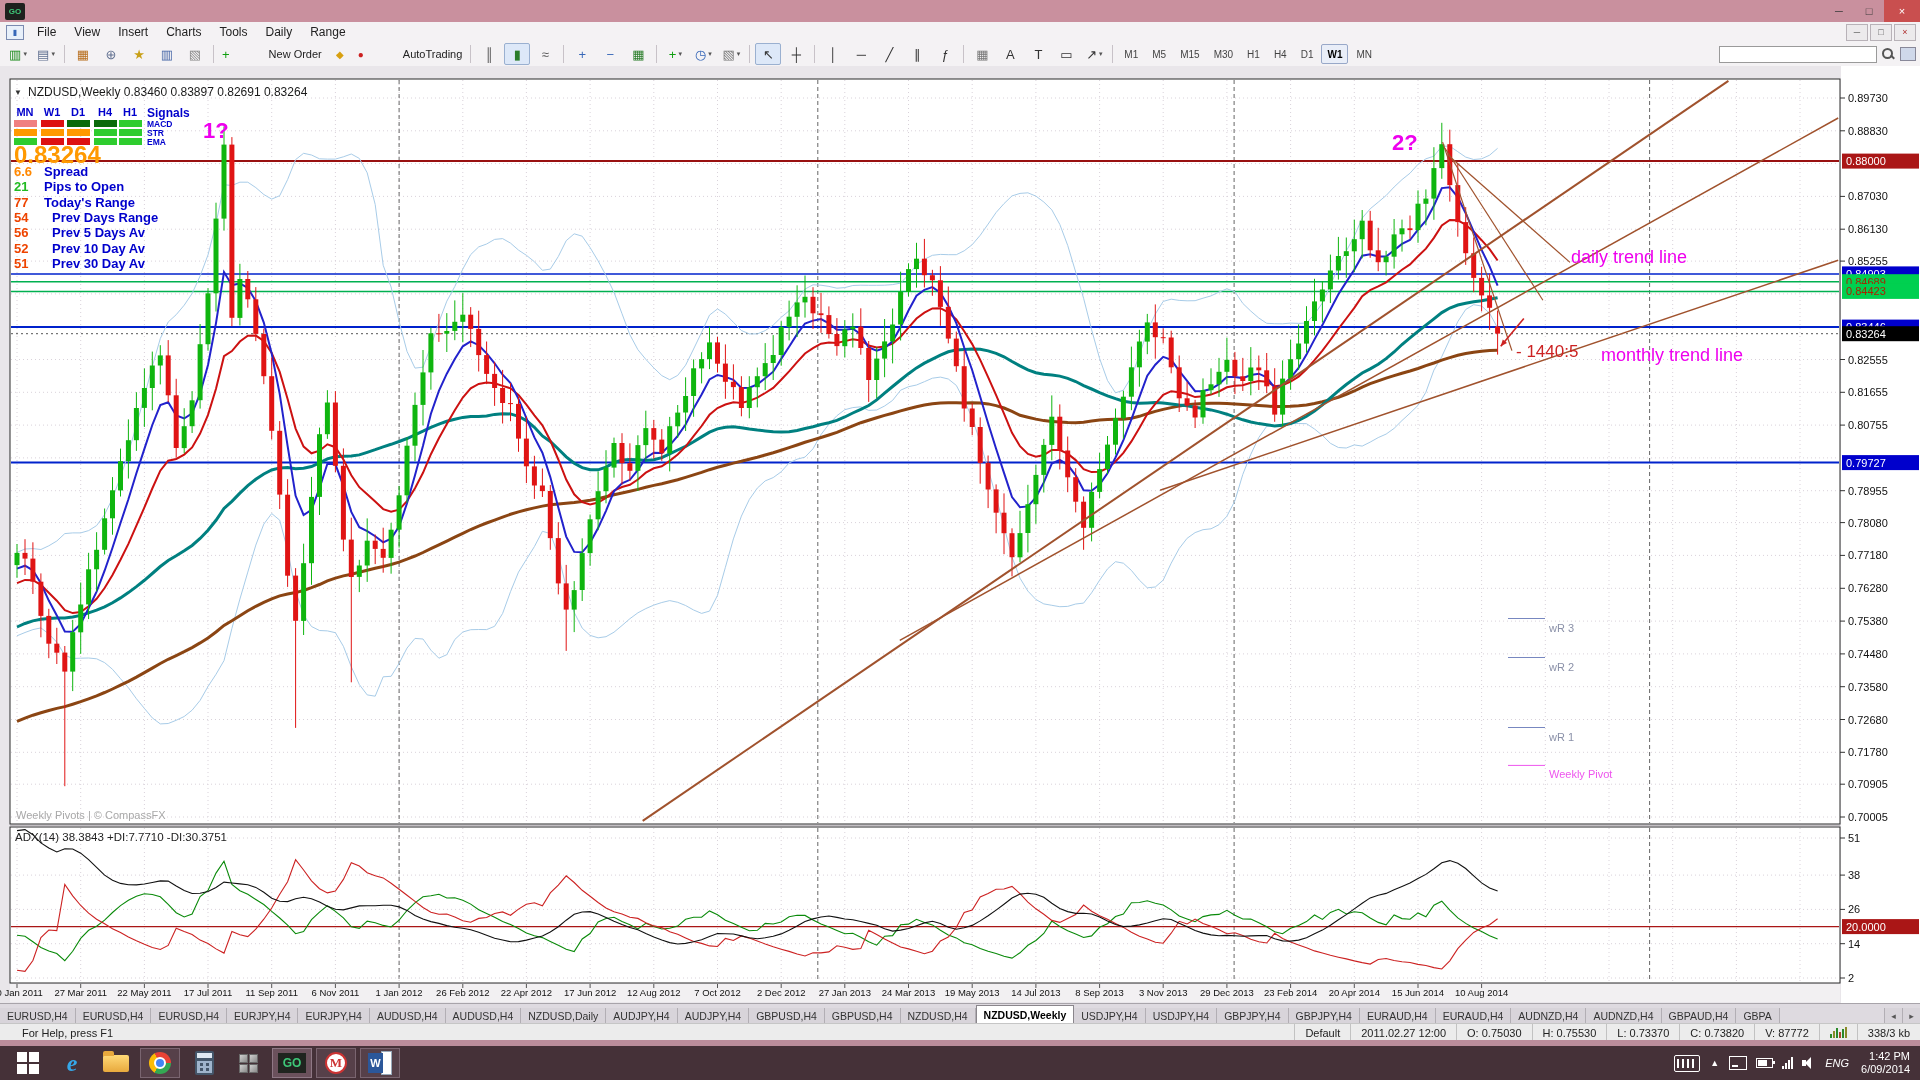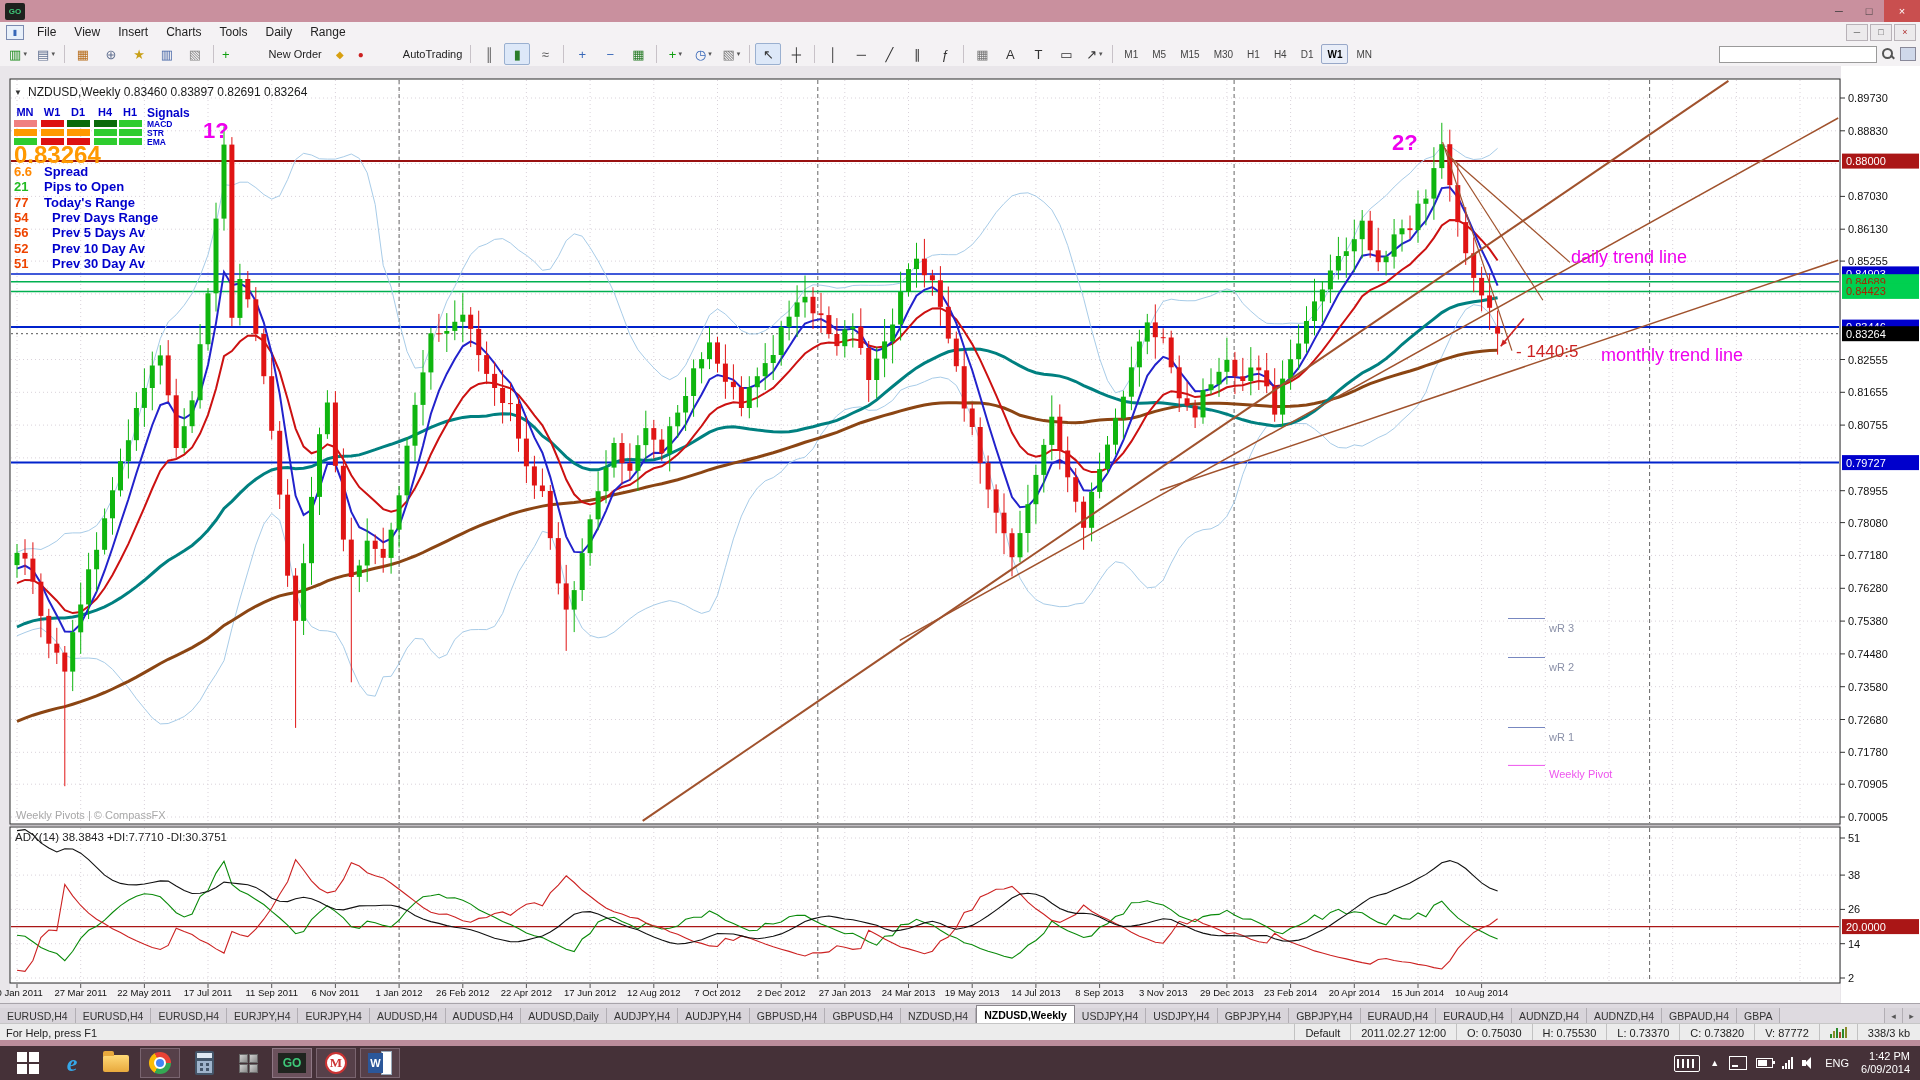--- a/index.html
+++ b/index.html
@@ -48,21 +48,21 @@
     display:flex;align-items:flex-end;overflow:hidden;}
   .tab{height:16px;line-height:16px;font-size:10.5px;color:#333;padding:0 7px;border-right:1px solid #b2aeb4;
     background:#d8d4da;white-space:nowrap;}
   .tab.active{background:#fff;font-weight:bold;color:#000;border:1px solid #8a868c;border-bottom:none;height:18px;line-height:18px;}
   .tab-scrolls{margin-left:auto;display:flex;}
   .tab-scroll{width:17px;height:16px;border-left:1px solid #b2aeb4;display:flex;align-items:center;justify-content:center;
     font-size:9px;color:#555;background:#d8d4da;}
   
   .statusbar{position:absolute;top:1023px;height:17px;left:0;right:0;background:#ececec;display:flex;align-items:center;
     font-size:11px;color:#222;border-top:1px solid #c6c6c6;}
-  .status-help{padding-left:6px;text-align:right;}
+  .status-help{padding-left:22px;text-align:right;}
   .status-cells{margin-left:auto;display:flex;height:100%;align-items:flex-end;}
   .status-cell{padding:0 10px;border-left:1px solid #c2c2c2;white-space:nowrap;height:100%;display:flex;align-items:center;}
   .hist{display:flex;align-items:flex-end;height:11px;gap:1px;}
   .hist span{width:2px;display:inline-block;}
   .pinkstrip{position:absolute;top:1040px;height:6px;left:0;right:0;background:#bb8d9b;}
   
   .taskbar{position:absolute;top:1046px;height:34px;left:0;right:0;background:#453138;display:flex;align-items:center;}
   .task-icon{width:40px;height:30px;display:flex;align-items:center;justify-content:center;margin:0 2px;box-sizing:border-box;}
   .task-icon.framed{border:1px solid #7a6570;background:#564049;}
   .task-icon.active{background:#6b515c;border:1px solid #8f7885;}
@@ -95,21 +95,21 @@
   .monitor{width:16px;height:12px;border:1px solid #fff;margin-right:9px;position:relative;}
   .monitor::after{content:"";position:absolute;left:2px;bottom:2px;width:6px;height:2px;background:#fff;}
   .battery{width:15px;height:8px;border:1px solid #fff;margin-right:9px;position:relative;}
   .battery::before{content:"";position:absolute;right:-3px;top:2px;width:2px;height:3px;background:#fff;}
   .battery::after{content:"";position:absolute;left:1px;top:1px;bottom:1px;width:9px;background:#fff;}
   .sig{display:flex;align-items:flex-end;gap:1px;margin-right:9px;height:12px;}
   .sig span{width:2px;background:#fff;display:inline-block;}
   .spk{position:relative;width:14px;height:12px;margin-right:9px;}
   .spk::before{content:"";position:absolute;left:0;top:3px;width:4px;height:6px;background:#fff;}
   .spk::after{content:"";position:absolute;left:3px;top:0;border-top:6px solid transparent;border-bottom:6px solid transparent;border-right:6px solid #fff;}
-  .lang{font-size:11px;margin-right:10px;}
+  .lang{font-size:11px;margin-right:10px;font-style:italic;}
   .clock{text-align:right;font-size:11px;line-height:13px;margin:0 10px 0 2px;}
 </style>
 </head>
 <body>
 
 <div class="app">
 
   <div class="titlebar">
     <div class="app-icon">
         <span>GO</span>
@@ -976,21 +976,21 @@
   </div>
 
   <div class="tabsbar" id="tabsbar">
       <div class="tab">EURUSD,H4</div>
       <div class="tab">EURUSD,H4</div>
       <div class="tab">EURUSD,H4</div>
       <div class="tab">EURJPY,H4</div>
       <div class="tab">EURJPY,H4</div>
       <div class="tab">AUDUSD,H4</div>
       <div class="tab">AUDUSD,H4</div>
-      <div class="tab">AUDUSD,Daily</div>
+      <div class="tab">NZDUSD,Daily</div>
       <div class="tab">AUDJPY,H4</div>
       <div class="tab">AUDJPY,H4</div>
       <div class="tab">GBPUSD,H4</div>
       <div class="tab">GBPUSD,H4</div>
       <div class="tab">NZDUSD,H4</div>
       <div class="tab active">NZDUSD,Weekly</div>
       <div class="tab">USDJPY,H4</div>
       <div class="tab">USDJPY,H4</div>
       <div class="tab">GBPJPY,H4</div>
       <div class="tab">GBPJPY,H4</div>

